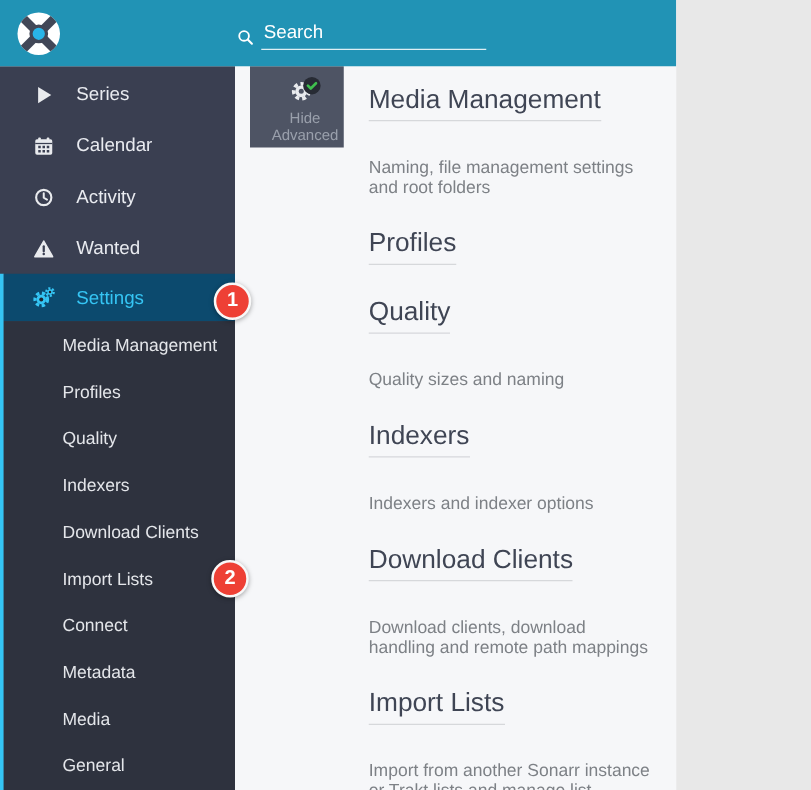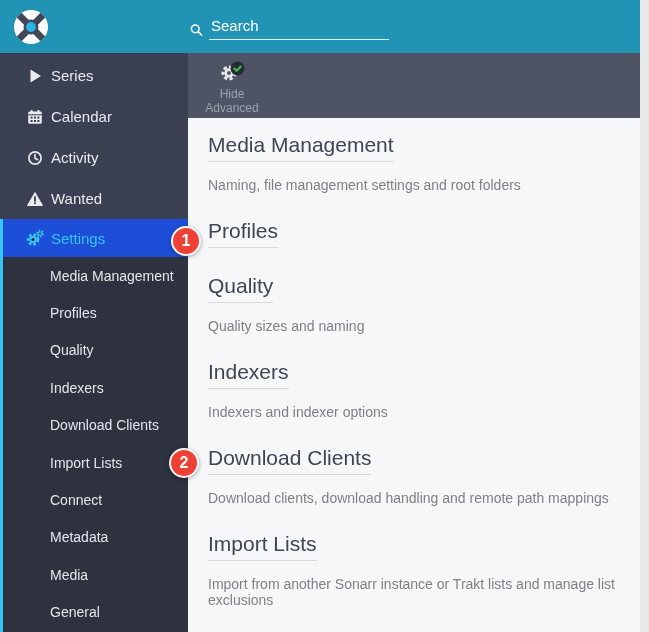--- a/index.html
+++ b/index.html
@@ -1,19 +1,19 @@
 <!DOCTYPE html>
 <html><head>
 <meta charset="utf-8">
 <style>
   * { box-sizing: border-box; margin: 0; padding: 0; }
   html,body { background:#e8e8e8; }
   .app {
     position: relative;
-    width: 640px; height: 632px;
+    width: 541px; height: 632px;
     overflow: hidden;
     font-family: "Liberation Sans", "DejaVu Sans", sans-serif;
     background: #f6f7f9;
   }
 
   
   .topbar {
     position: absolute; left:0; top:0; right:0; height:53px;
     background: #2193b5;
     display: flex; align-items: center;
@@ -51,48 +51,48 @@
     overflow: hidden;
   }
   .nav-item {
     height: 41px;
     display: flex; align-items: center;
     padding-left: 25px;
     font-size: 15px;
     cursor: pointer;
   }
   .nav-icon { width: 20px; display:flex; justify-content:center; align-items:center; }
-  .nav-label { margin-left: 6px; }
+  .nav-label { margin-left: 16px; }
 
   .active-group {
     flex: 1;
     border-left: 3px solid #35c5f4;
     display: flex; flex-direction: column;
   }
   .nav-item.active {
-    background: #1d4ed8;
+    background: #0c4a6e;
     color: #35c5f4;
     padding-left: 22px;
     height: 38px;
   }
   .submenu {
     flex: 1;
     background: #2e323e;
     color: #e4e6ea;
   }
   .sub-item {
     height: 37.4px;
     display: flex; align-items: center;
     padding-left: 47px;
     font-size: 14px;
     cursor: pointer;
   }
 
   
-  .main { flex: 1; display: flex; flex-direction: column; }
+  .main { flex: 1; display: flex; flex-direction: row; padding-left: 12px; }
   .toolbar {
     height: 65px;
     background: #4e5464;
     display: flex;
     padding: 6px 0 0 13px;
   }
   .tb-button {
     width: 62px;
     display: flex; flex-direction: column; align-items: center;
     color: #9aa0ac;
@@ -107,21 +107,21 @@
   .sec-title {
     display: inline-block;
     font-size: 21px;
     font-weight: 400;
     color: #3f4554;
     border-bottom: 1px solid #d6d8db;
     padding-bottom: 4px;
     cursor: pointer;
   }
   .sec-desc {
-    margin-top: 15px;
+    margin-top: 28px;
     font-size: 14px;
     color: #7d8186;
   }
 
   
   .annot {
     position: absolute;
     width: 30px; height: 30px;
     border-radius: 50%;
     background: #ee4035;

